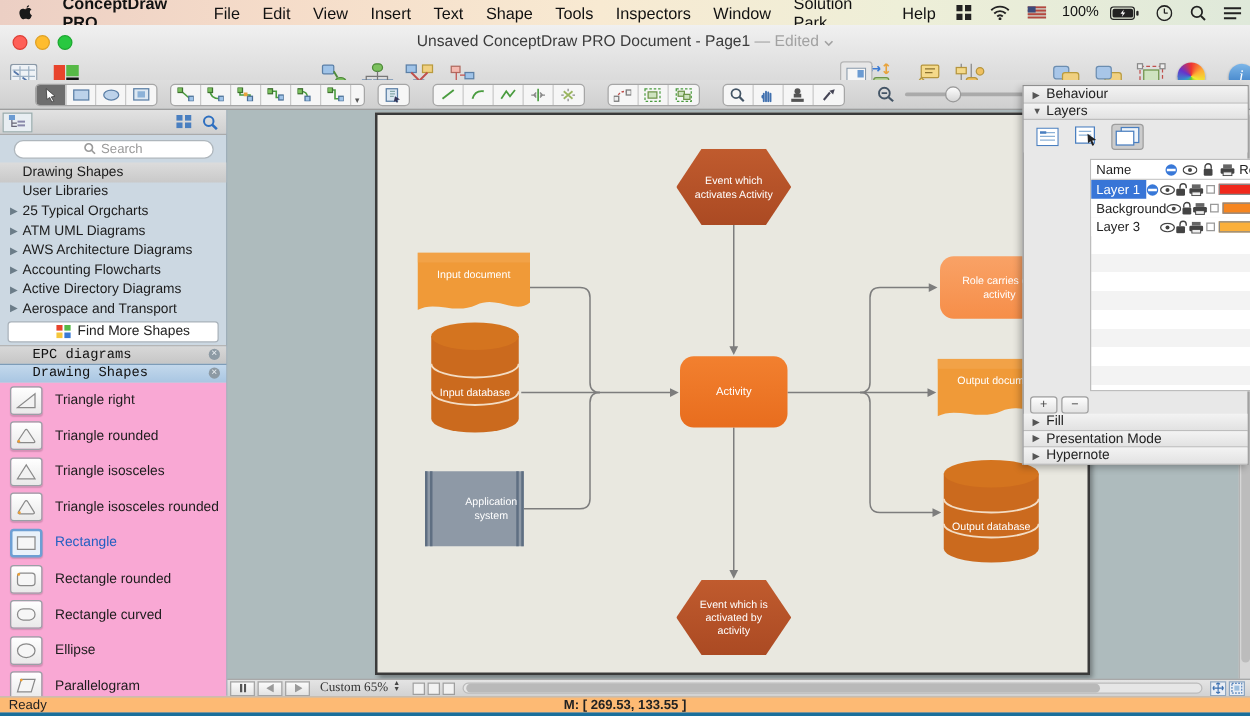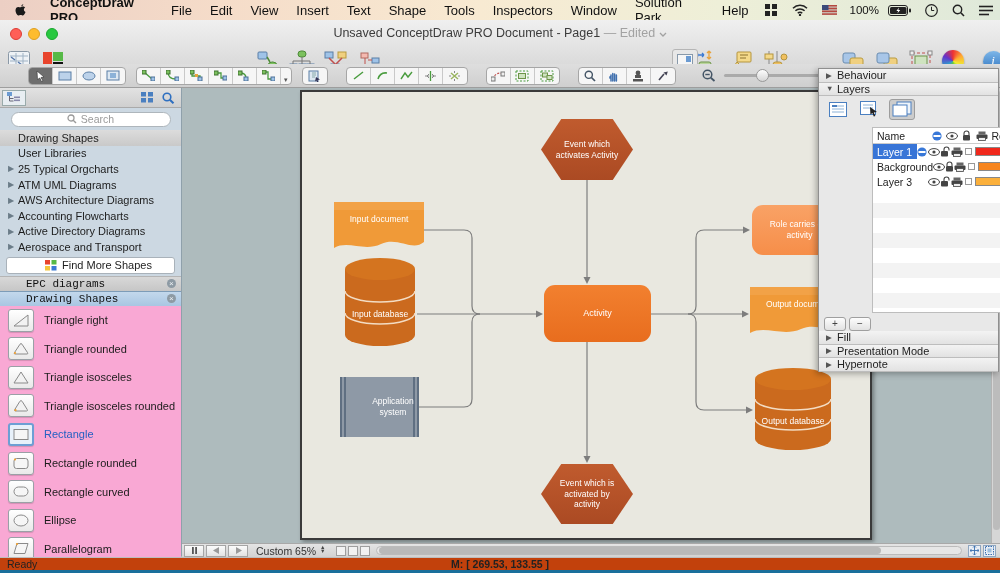--- a/index.html
+++ b/index.html
@@ -105,29 +105,29 @@
   .pm { position:absolute; left:5px; top:248px; display:flex; gap:3px; }
   .pm .pbtn { width:22px; height:14px; background:linear-gradient(#fdfdfd,#e2e2e2); border:1px solid #9f9f9f; border-radius:3px;
     font-size:10px; line-height:12px; text-align:center; color:#444; }
   .isec-bottom { position:absolute; left:0; width:179px; }
 
   
   .pagectl { position:absolute; left:182px; top:543px; width:818px; height:14px; background:linear-gradient(#e4e4e4,#d2d2d2);
     border-top:1px solid #a8a8a8; display:flex; align-items:center; font-size:10.5px; color:#333; }
   .pbtn2 { width:20px; height:12px; background:linear-gradient(#fbfbfb,#e3e3e3); border:1px solid #a5a5a5; margin-left:2px;
     display:flex; align-items:center; justify-content:center; font-size:8px; color:#666; }
-  .zoomfield { margin-left:8px; display:flex; align-items:flex-start; gap:4px; }
+  .zoomfield { margin-left:8px; display:flex; align-items:flex-start; gap:4px;font-family:Liberation Serif, serif; }
   .stepper { display:flex; flex-direction:column; font-size:5.5px; line-height:4.5px; color:#444; }
   .sq3 { display:flex; gap:2px; margin-left:10px; }
   .sq3 .sq { width:10px; height:10px; border:1px solid #9e9e9e; background:#f2f2f2; }
   .hscroll { flex:1; height:9px; margin:0 6px; background:#e6e6e6; border:1px solid #bbb; border-radius:5px; position:relative; }
   .hthumb { position:absolute; left:2px; top:0; width:86%; height:7px; background:#b9b9b9; border-radius:4px; }
   .birds { display:flex; gap:2px; margin-right:4px; }
   .birds .bb { width:13px; height:12px; border:1px solid #8ea6c0; background:#e9eef5; display:flex; align-items:center; justify-content:center; }
-  .statusbar { position:absolute; left:0; top:557px; width:1000px; height:13px; background:#c2410c; border-top:1px solid #bdbdbd;
+  .statusbar { position:absolute; left:0; top:557px; width:1000px; height:13px; background:#fdba74; border-top:1px solid #bdbdbd;
     font-size:10.5px; color:#222; }
   .bottomline { position:absolute; left:0; top:570px; width:1000px; height:3px; background:#1a6f9b; }
 
   svg { display:block; }
 </style>
 </head>
 <body>
 
 <div class="menubar">
   <span class="apple">
@@ -719,21 +719,21 @@
           <path d="M1 34 A35 11 0 0 0 71 34" stroke="#f3dcc3" stroke-width="1.5" fill="none"></path>
           <path d="M1 56 A35 11 0 0 0 71 56" stroke="#f3dcc3" stroke-width="1.5" fill="none"></path>
         </svg>
       <span class="dblabel">Input database</span>
     </div>
 
     <div class="shape appsys" style="left:38px;top:285px;width:79px;height:60px;">
       <span style="width:56px;margin-left:27px;">Application system</span>
     </div>
 
-    <div class="shape rrect activity-fill" style="left:242px;top:193px;width:107px;height:57px;font-size:9px;">
+    <div class="shape rrect activity-fill" style="left:242px;top:193px;width:86px;height:57px;font-size:9px;">
       <span>Activity</span>
     </div>
 
     <div class="shape rrect role-fill" style="left:450px;top:113px;width:95px;height:50px;">
       <span style="width:72px;">Role carries out activity</span>
     </div>
 
     <div class="shape docwrap" style="left:448px;top:195px;width:97px;height:52px;">
       <svg width="97" height="52" style="position:absolute;left:0;top:0;">
           <path d="M0 0 H97 V40 C84 50 69 34 51 42 C33 50 15 38 0 46 Z" fill="#f09a38"></path>

